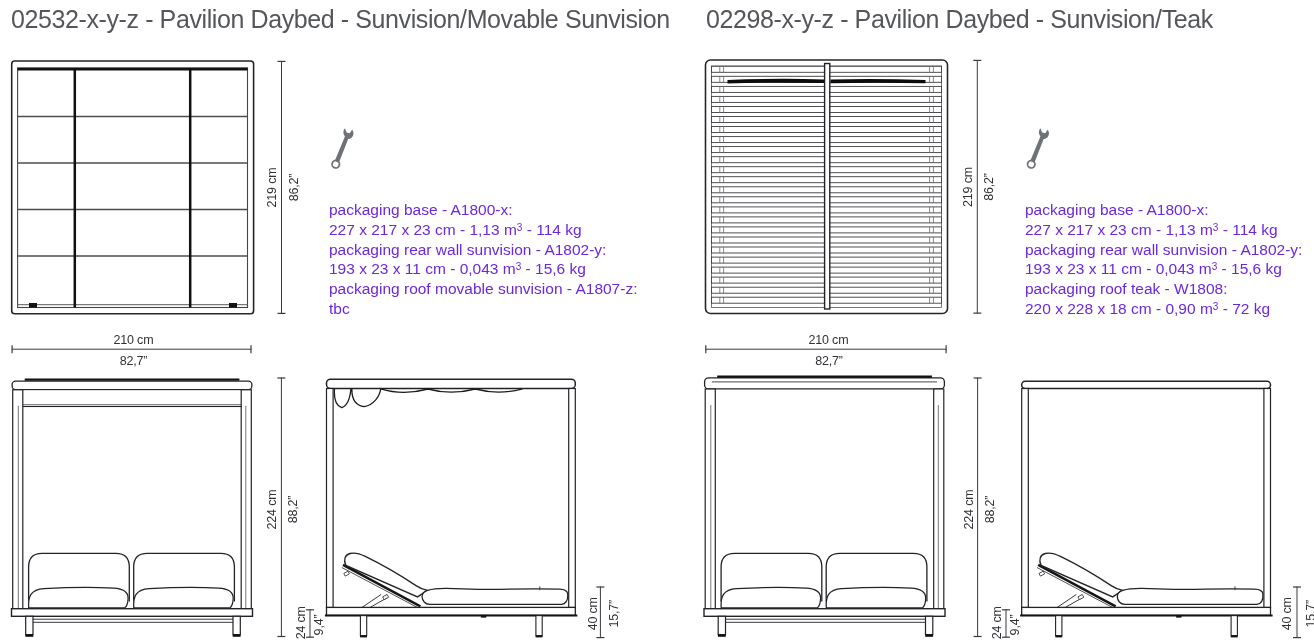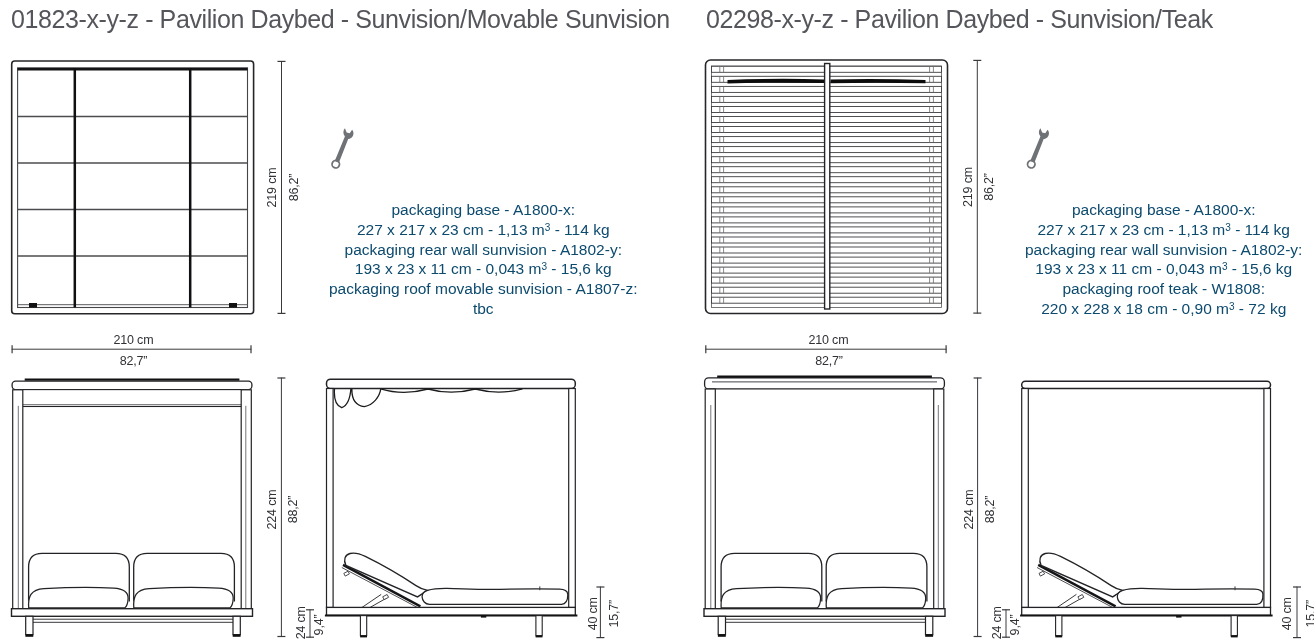--- a/index.html
+++ b/index.html
@@ -1,27 +1,27 @@
 <!DOCTYPE html>
 <html><head>
 <meta charset="utf-8">
 <style>
   html,body{margin:0;padding:0;background:#ffffff;}
   body{width:1314px;height:642px;position:relative;overflow:hidden;
        font-family:"Liberation Sans", sans-serif;}
   .title{position:absolute;font-size:25px;color:#54565b;letter-spacing:-0.4px;white-space:nowrap;line-height:1.2;}
-  .pack{position:absolute;font-size:15.5px;line-height:19.8px;color:#0c4a6e;white-space:nowrap;text-align:center;}
+  .pack{position:absolute;font-size:15.5px;line-height:19.8px;color:#6d28d9;white-space:nowrap;}
   .pack sup{font-size:10px;line-height:0;position:relative;top:-4px;vertical-align:baseline;}
   svg{position:absolute;left:0;top:0;}
   .dim{font-size:12.5px;fill:#303236;letter-spacing:-0.2px;}
 </style>
 </head>
 <body>
 
-<div class="title" style="left:11px;top:4px;">01823-x-y-z - Pavilion Daybed - Sunvision/Movable Sunvision</div>
+<div class="title" style="left:11px;top:4px;">02532-x-y-z - Pavilion Daybed - Sunvision/Movable Sunvision</div>
 
 <div class="title" style="left:706px;top:4px;">02298-x-y-z - Pavilion Daybed - Sunvision/Teak</div>
 
 <div class="pack" style="left:329px;top:200px;">packaging base - A1800-x:<br>227 x 217 x 23 cm - 1,13 m<sup>3</sup> - 114 kg<br>packaging rear wall sunvision - A1802-y:<br>193 x 23 x 11 cm - 0,043 m<sup>3</sup> - 15,6 kg<br>packaging roof movable sunvision - A1807-z:<br>tbc</div>
 
 <div class="pack" style="left:1025px;top:200px;">packaging base - A1800-x:<br>227 x 217 x 23 cm - 1,13 m<sup>3</sup> - 114 kg<br>packaging rear wall sunvision - A1802-y:<br>193 x 23 x 11 cm - 0,043 m<sup>3</sup> - 15,6 kg<br>packaging roof teak - W1808:<br>220 x 228 x 18 cm - 0,90 m<sup>3</sup> - 72 kg</div>
 <svg width="1314" height="642" viewBox="0 0 1314 642">
 
 <g>
 <rect x="11.7" y="61" width="241.9" height="252.8" rx="3" fill="white" stroke="#26262a" stroke-width="1.6"></rect>

